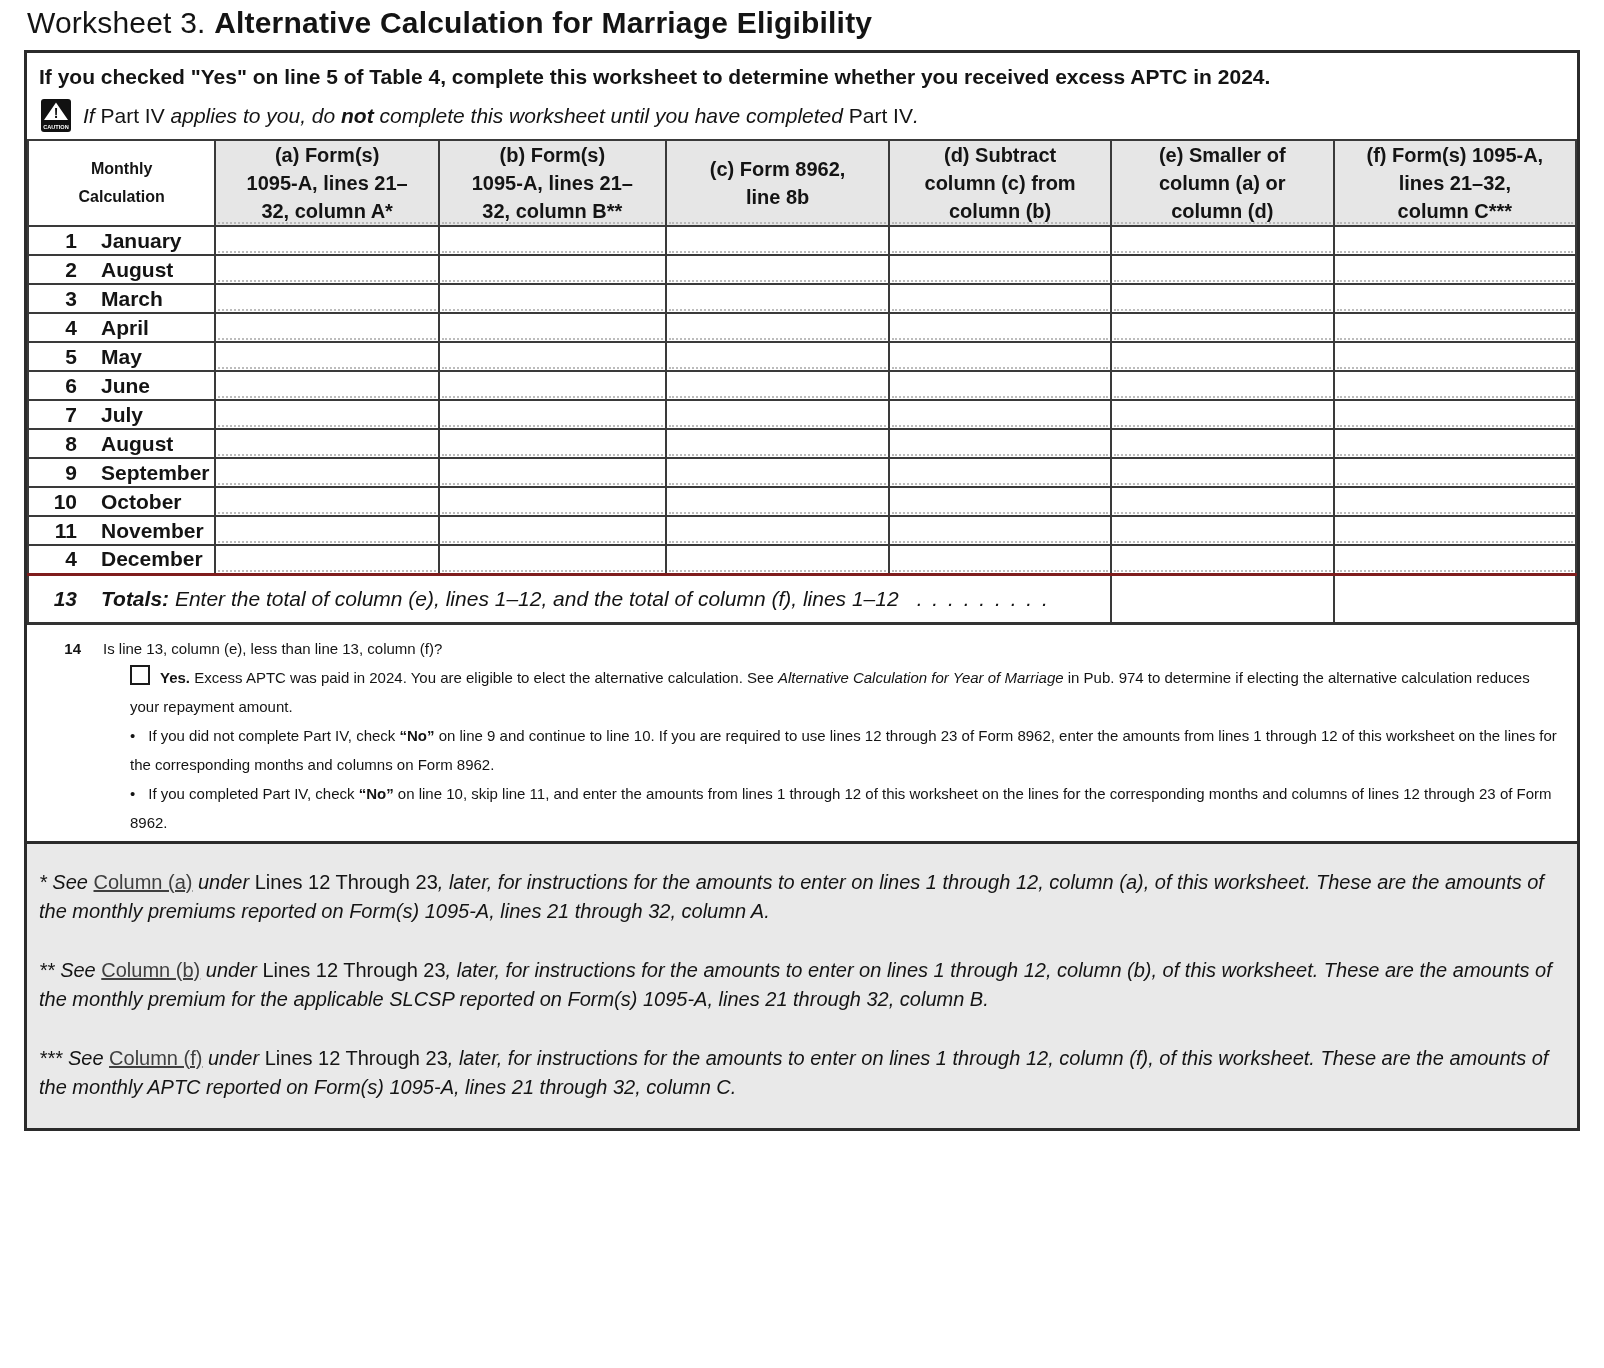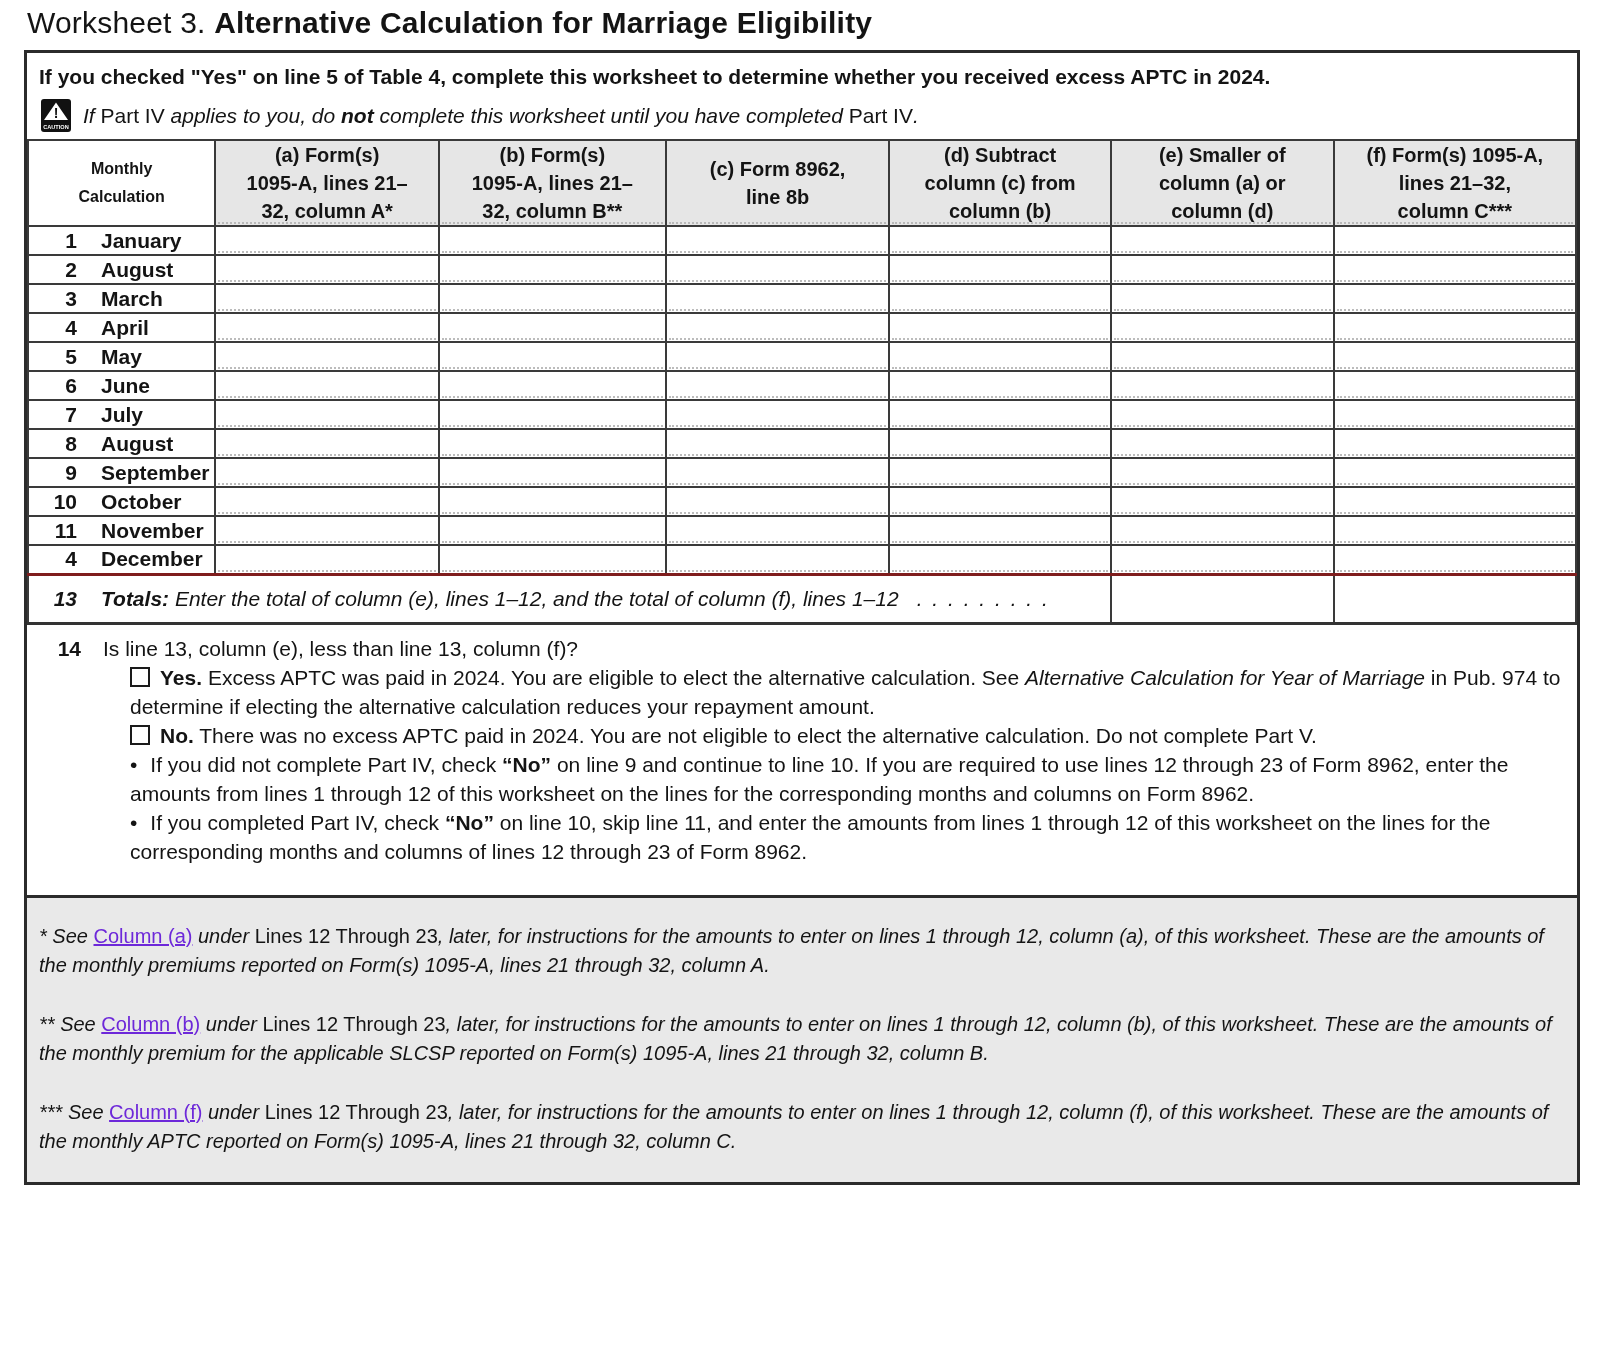--- a/index.html
+++ b/index.html
@@ -20,34 +20,34 @@
   tr.month-row{height:29px;}
   tr.month-row td.month{font-weight:bold;font-size:21px;white-space:nowrap;}
   .num{display:inline-block;width:48px;text-align:right;font-weight:bold;}
   .mname{margin-left:24px;}
   tr.month-row td.data::after{content:"";position:absolute;left:2px;right:2px;bottom:1px;border-bottom:2px dotted #bcbcbc;}
   tr.totals-row{height:49px;}
   tr.totals-row td{border-top:3px solid #7f1d1d;border-bottom:3px solid #333;font-style:italic;}
   td.totals-text{font-size:21px;white-space:nowrap;overflow:hidden;}
   td.totals-text b{font-weight:bold;}
   .dots{margin-left:18px;letter-spacing:2px;}
-  .line14{display:flex;padding:9px 16px 29px 6px;font-size:21px;line-height:29px;}
+  .line14{display:flex;padding:9px 16px 4px 6px;font-size:15px;line-height:29px;}
   .line14 .n14{width:48px;text-align:right;font-weight:bold;flex:none;}
   .line14 .content{flex:1;margin-left:22px;}
   .line14 p{margin:0;}
   .line14 p.indent{padding-left:27px;}
   .line14 b{font-weight:bold;}
   .line14 .em{font-style:italic;}
   .cb{display:inline-block;width:16px;height:16px;border:2px solid #1a1a1a;background:#fff;vertical-align:-2px;margin-right:10px;}
   .blt{margin-right:13px;}
   .footnotes{border-top:3px solid #2b2b2b;background:#e9e9e9;padding:24px 18px 26px 12px;font-size:20px;font-style:italic;line-height:29px;}
   .footnotes p{margin:0 0 30px 0;}
   .footnotes p:last-child{margin-bottom:0;}
   .footnotes .roman{font-style:normal;}
-  .link{color:#6d28d9;text-decoration:underline;font-style:normal;cursor:pointer;}
+  .link{color:#404040;text-decoration:underline;font-style:normal;cursor:pointer;}
   .cicon{flex:none;display:block;}
 </style>
 </head>
 <body>
 
 <h1 class="page-title"><span>Worksheet 3. </span><b>Alternative Calculation for Marriage Eligibility</b></h1>
 
 <div class="wbox">
 
   <div class="intro">If you checked "Yes" on line 5 of Table 4, complete this worksheet to determine whether you received excess APTC in 2024.</div>
@@ -224,21 +224,20 @@
         <td class="data"></td>
       </tr>
     </tbody>
   </table>
 
   <div class="line14">
     <div class="n14">14</div>
     <div class="content">
       <p class="q">Is line 13, column (e), less than line 13, column (f)?</p>
       <p class="indent"><span class="cb"></span><b>Yes.</b><span> Excess APTC was paid in 2024. You are eligible to elect the alternative calculation. See </span><span class="em">Alternative Calculation for Year of Marriage</span><span> in Pub. 974 to determine if electing the alternative calculation reduces your repayment amount.</span></p>
-      <p class="indent"><span class="cb"></span><b>No.</b><span> There was no excess APTC paid in 2024. You are not eligible to elect the alternative calculation. Do not complete Part V.</span></p>
       <p class="indent"><span class="blt">•</span><span>If you did not complete Part IV, check </span><b>“No”</b><span> on line 9 and continue to line 10. If you are required to use lines 12 through 23 of Form 8962, enter the amounts from lines 1 through 12 of this worksheet on the lines for the corresponding months and columns on Form 8962.</span></p>
       <p class="indent"><span class="blt">•</span><span>If you completed Part IV, check </span><b>“No”</b><span> on line 10, skip line 11, and enter the amounts from lines 1 through 12 of this worksheet on the lines for the corresponding months and columns of lines 12 through 23 of Form 8962.</span></p>
     </div>
   </div>
 
   <div class="footnotes" id="footnotes">
       <p><span class="stars">*</span><span class="see"> See </span><a class="link">Column (a)</a><span class="under"> under </span><span class="roman ref">Lines 12 Through 23</span><span class="rest">, later, for instructions for the amounts to enter on lines 1 through 12, column (a), of this worksheet. These are the amounts of the monthly premiums reported on Form(s) 1095-A, lines 21 through 32, column A.</span></p>
       <p><span class="stars">**</span><span class="see"> See </span><a class="link">Column (b)</a><span class="under"> under </span><span class="roman ref">Lines 12 Through 23</span><span class="rest">, later, for instructions for the amounts to enter on lines 1 through 12, column (b), of this worksheet. These are the amounts of the monthly premium for the applicable SLCSP reported on Form(s) 1095-A, lines 21 through 32, column B.</span></p>
       <p><span class="stars">***</span><span class="see"> See </span><a class="link">Column (f)</a><span class="under"> under </span><span class="roman ref">Lines 12 Through 23</span><span class="rest">, later, for instructions for the amounts to enter on lines 1 through 12, column (f), of this worksheet. These are the amounts of the monthly APTC reported on Form(s) 1095-A, lines 21 through 32, column C.</span></p>
     </div>

